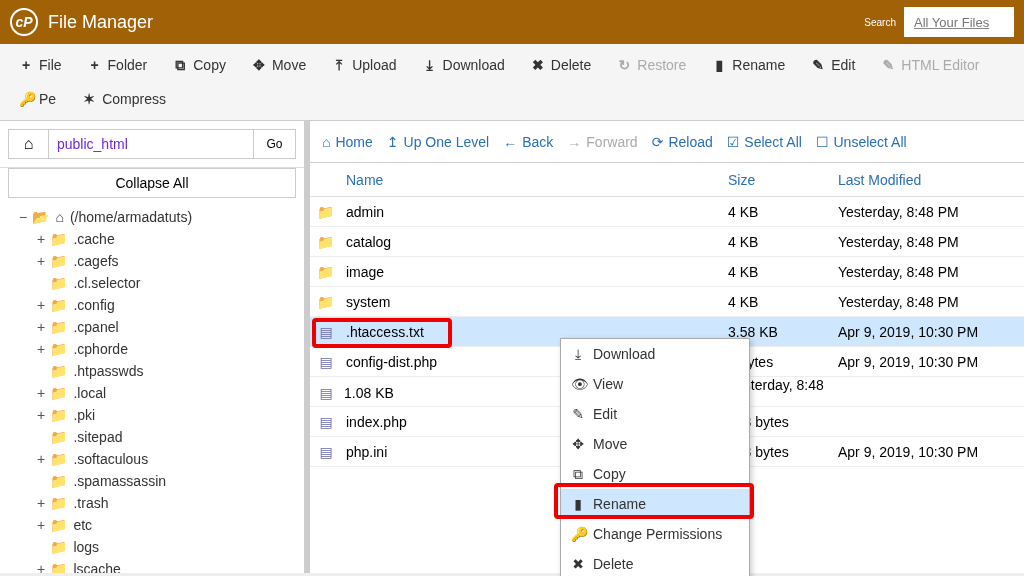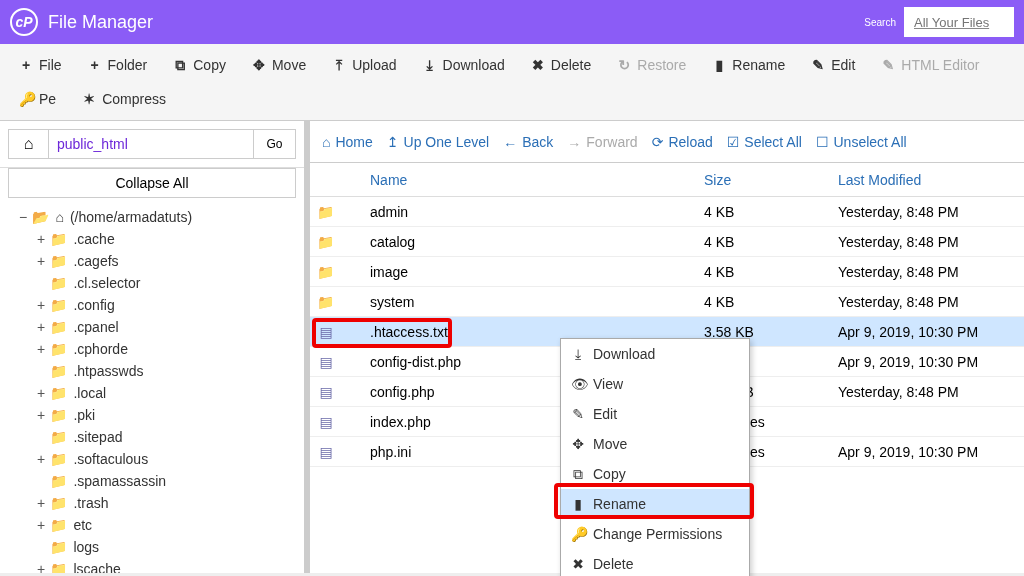--- a/index.html
+++ b/index.html
@@ -1,20 +1,20 @@
 <!DOCTYPE html>
 <html><head>
 <meta charset="utf-8">
 <style>
   * { margin: 0; padding: 0; box-sizing: border-box; font-family: "Segoe UI", Arial, sans-serif; }
   body { width: 1024px; height: 576px; overflow: hidden; background: #eee; }
 
   
   .titlebar {
-    background: #8b5cf6; color: #fff; height: 44px; display: flex; align-items: center;
+    background: #a16207; color: #fff; height: 44px; display: flex; align-items: center;
     padding: 0 10px; justify-content: space-between;
   }
   .titlebar-left { display: flex; align-items: center; gap: 10px; }
   .cp-logo {
     width: 28px; height: 28px; border: 2px solid #fff; border-radius: 50%;
     display: flex; align-items: center; justify-content: center; font-weight: bold; font-style: italic;
     font-size: 14px;
   }
   .titlebar-title { font-size: 18px; }
   .titlebar-right { display: flex; align-items: center; gap: 8px; }
@@ -86,21 +86,20 @@
   .ab-btn.disabled { color: #aaa; }
   .ab-btn .ico { font-weight: normal; display:inline-block; }
 
   
   .table { flex: 1; overflow-y: auto; background: #fff; position: relative; }
   .thead, .trow {
     display: grid;
     grid-template-columns: 28px 1fr 110px 180px;
     align-items: center;
     padding: 0 6px;
-    gap: 24px;
   }
   .thead { height: 34px; color: #2b6fb6; font-size: 14px; border-bottom: 1px solid #ddd; }
   .thead .th { cursor: pointer; }
   .trow { height: 30px; font-size: 14px; border-bottom: 1px solid #eee; }
   .trow.selected { background: #cfe6ff; }
   .cell-name { display: flex; gap: 8px; overflow: hidden; }
   .fico { width: 20px; height: 20px; display: inline-flex; align-items: center; justify-content: center; }
   .fico.folder { color: #e8a33d; }
   .fico.file   { color: #6a6aa8; }
   .namecell { padding-left: 2px; }
@@ -395,23 +394,20 @@
           <div class="trow">
             <div><span class="fico file">▤</span></div>
             <div class="cell-name namecell">
               <span>config-dist.php</span>
             </div>
             <div>0 bytes</div>
             <div>Apr 9, 2019, 10:30 PM</div>
           </div>
           <div class="trow">
             <div><span class="fico file">▤</span></div>
-            <div class="cell-name namecell">
-              <span>config.php</span>
-            </div>
             <div>1.08 KB</div>
             <div>Yesterday, 8:48 PM</div>
           </div>
           <div class="trow">
             <div><span class="fico file">▤</span></div>
             <div class="cell-name namecell">
               <span>index.php</span>
             </div>
             <div>293 bytes</div>
           </div>

